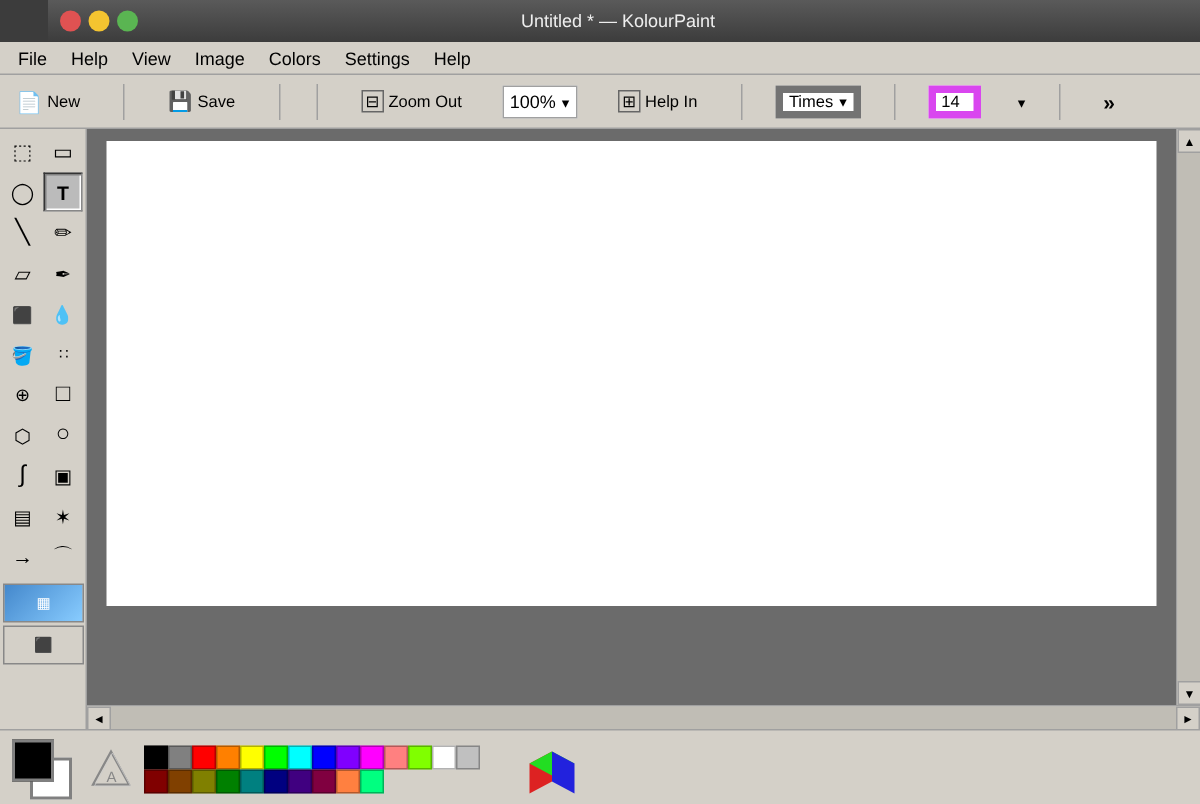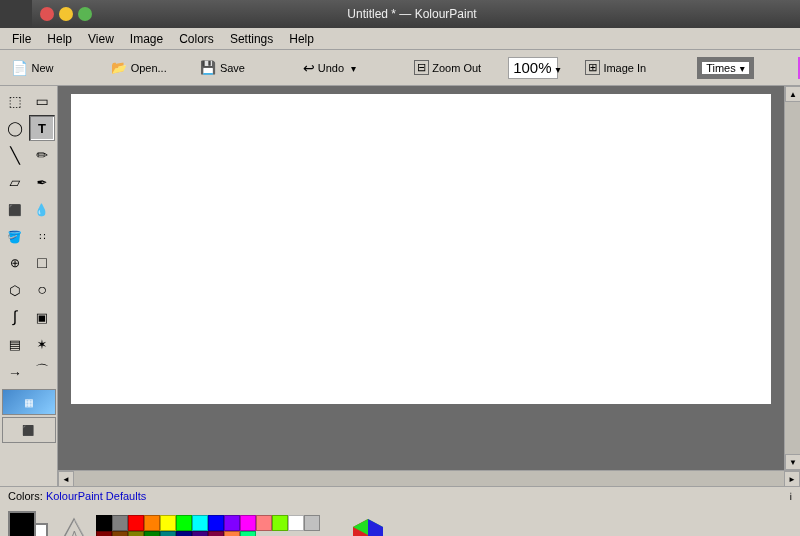--- a/index.html
+++ b/index.html
@@ -68,21 +68,21 @@
       padding: 0 4px;
       cursor: pointer;
       font-size: 11px;
     }
     .zoom-display {
       display: flex; align-items: center;
       border: 1px solid #a0a0a0;
       background: #fff;
       height: 22px;
       padding: 0 4px;
-      font-size: 15px;
+      font-size: 12px;
       min-width: 50px;
     }
     .font-size-input {
       border: 5px solid #d946ef;
       background: #fff;
       height: 22px;
       padding: 0 4px;
       font-size: 11px;
       width: 35px;
     }
@@ -287,45 +287,36 @@
   <div class="menu-item">Help</div>
 </div>
 
 <div id="toolbar">
   <button class="toolbar-btn">
     <span class="icon-new"></span>
     <span>New</span>
   </button>
   <div class="toolbar-separator"></div>
   <button class="toolbar-btn">
-    <span class="icon-open"></span>
-    <span>Open...</span>
-  </button>
-  <button class="toolbar-btn">
     <span class="icon-save"></span>
     <span>Save</span>
   </button>
   <div class="toolbar-separator"></div>
-  <button class="toolbar-btn">
-    <span class="icon-undo"></span>
-    <span>Undo</span>
-    <span class="dropdown-arrow"></span>
-  </button>
   <div class="toolbar-separator"></div>
   <button class="toolbar-btn">
     <span style="font-size:11px;border:1px solid #666;padding:0 2px;">⊟</span>
     <span>Zoom Out</span>
   </button>
   <div class="zoom-display">
     <span>100%</span>
     <span class="dropdown-arrow"></span>
   </div>
   <button class="toolbar-btn">
     <span style="font-size:11px;border:1px solid #666;padding:0 2px;">⊞</span>
-    <span>Image In</span>
+    <span>Help In</span>
   </button>
   <div class="toolbar-separator"></div>
   <div class="toolbar-dropdown">
     <span>Times</span>
     <span class="dropdown-arrow"></span>
   </div>
   <div class="toolbar-separator"></div>
   <input class="font-size-input" type="text" value="14" style="">
   <span class="dropdown-arrow" style="margin-left:1px;"></span>
   <div class="toolbar-separator"></div>
@@ -451,27 +442,20 @@
 
     <div id="scrollbar-h">
       <div class="scroll-arrow-h">◄</div>
       <div class="scroll-track-h"></div>
       <div class="scroll-arrow-h">►</div>
     </div>
   </div>
 </div>
 
 <div id="color-area">
-  <div id="color-label-row">
-    <div id="color-label">
-      <span>Colors:</span>
-      <a>KolourPaint Defaults</a>
-    </div>
-    <span style="font-size:10px;cursor:pointer;">ℹ</span>
-  </div>
   <div id="color-palette-row">
 
     <div id="active-colors">
       <div class="bg-color-box"></div>
       <div class="fg-color-box"></div>
     </div>
 
     <div style="display:flex;align-items:center;margin-right:4px;">
       <svg width="28" height="28" viewBox="0 0 28 28">
         <polygon points="14,2 26,24 2,24" fill="none" stroke="#888" stroke-width="1.5"></polygon>

